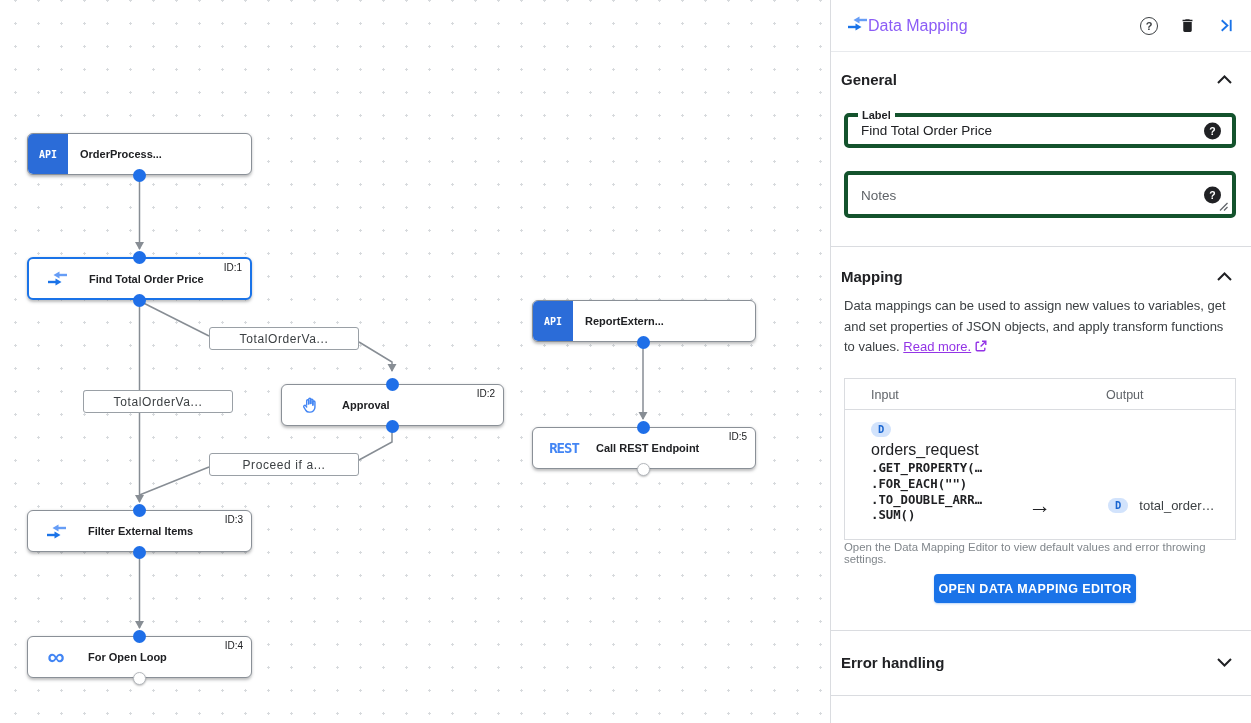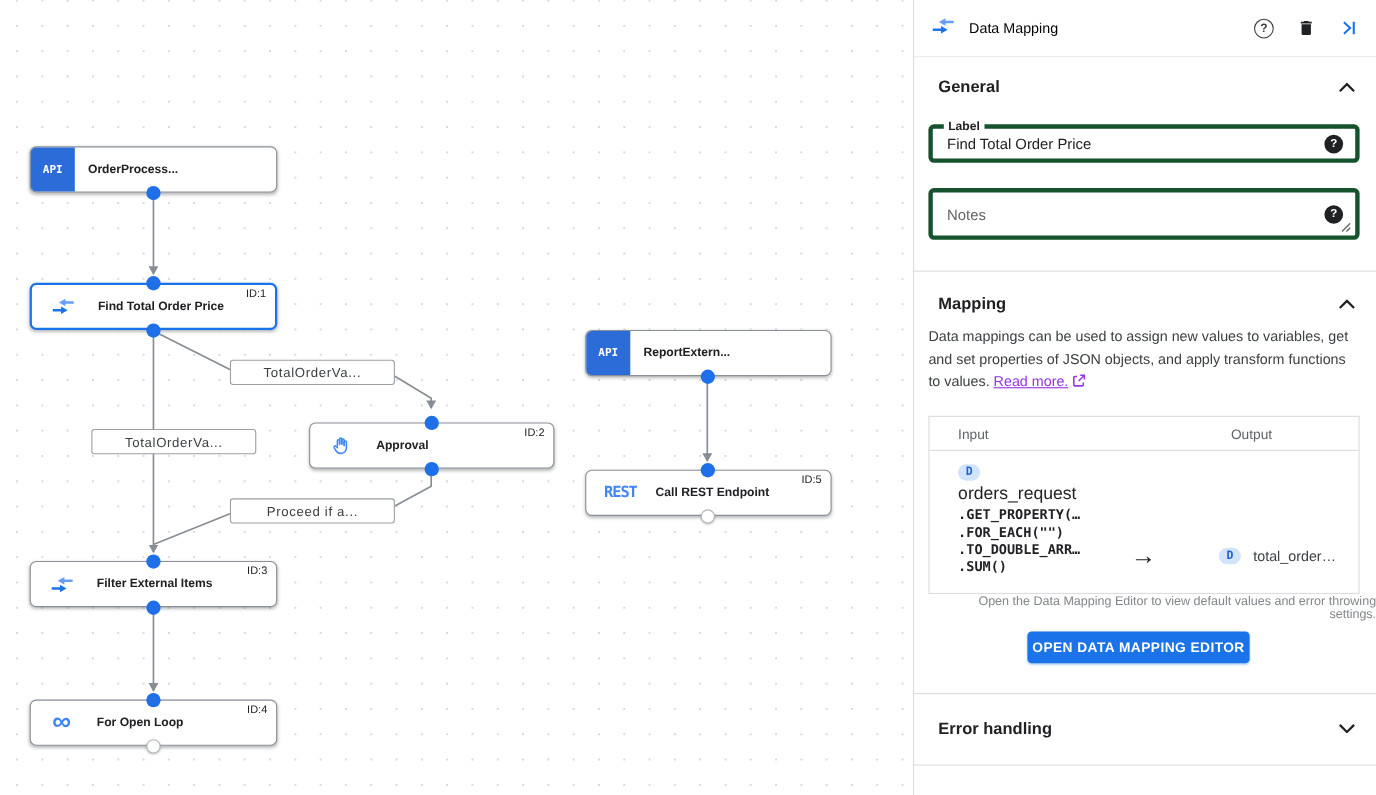--- a/index.html
+++ b/index.html
@@ -47,26 +47,26 @@
 
   .port { position:absolute; width:13px; height:13px; border-radius:50%; z-index:4; }
   .port.blue { background:#1f6fe8; }
   .port.hollow { background:#fff; border:1.5px solid #b4b8bd; box-shadow:0 1px 2px rgba(0,0,0,.25); }
 
   
   .panel { position:absolute; left:830px; top:0; width:421px; height:723px; background:#fff;
     border-left:1px solid #dadce0; }
   .p-header { position:absolute; left:0; top:0; right:0; height:52px; display:flex; align-items:center;
     padding:0 17px 0 16px; border-bottom:1px solid #e8eaed; }
-  .p-title { margin-left:13px; font-size:13px; color:#000000; flex:1; }
+  .p-title { font-size:16px; color:#8b5cf6; flex:1; }
   .hd-btn { margin-left:21px; display:flex; align-items:center; justify-content:center; cursor:pointer; }
   .help-outline { width:18px; height:18px; border:1.6px solid #3c4043; border-radius:50%;
     display:flex; align-items:center; justify-content:center; font-size:11px; font-weight:700; color:#3c4043; }
 
-  .sec-head { position:absolute; left:22px; right:19px; height:24px; display:flex;
+  .sec-head { position:absolute; left:10px; right:19px; height:24px; display:flex;
     align-items:center; justify-content:space-between; cursor:pointer; }
   .sec-title { font-size:15px; font-weight:700; color:#202124; }
   .h-general { top:67px; } .h-mapping { top:264px; } .h-error { top:650px; }
 
   .divider { position:absolute; left:0; right:0; height:1px; background:#dadce0; }
   .dv-1 { top:246px; } .dv-2 { top:630px; } .dv-3 { top:695px; }
 
   .field { position:absolute; left:13px; right:15px; border:4px solid #14532d; border-radius:5px; background:#fff; }
   .f-label { top:113px; height:35px; }
   .f-notes { top:171px; height:47px; }
@@ -84,33 +84,33 @@
     font-size:10.5px; font-weight:700; }
   .resize-grip { position:absolute; right:4px; bottom:3px; }
 
   .map-desc { position:absolute; left:13px; right:15px; top:296px; font-size:13px; line-height:20.5px; color:#3c4043; }
   .read-more { color:#9334e6; text-decoration:underline; cursor:pointer; }
   .ext-ic { display:inline-block; vertical-align:-1px; margin-left:4px; }
 
   .map-table { position:absolute; left:13px; right:15px; top:378px; height:162px; border:1px solid #dadce0; background:#fff; }
   .t-head { position:relative; height:31px; border-bottom:1px solid #dadce0; }
   .t-col { position:absolute; top:9px; font-size:12.5px; color:#5f6368; }
-  .t-col.in { left:26px; } .t-col.out { left:274px; }
+  .t-col.in { left:26px; } .t-col.out { left:261px; }
   .t-body { position:relative; height:129px; }
   .d-badge { display:inline-block; padding:1px 7px 2px; background:#d2e3fc; color:#1a66d0; border-radius:9px;
     font-family:"DejaVu Sans Mono", monospace; font-size:10.5px; font-weight:700; }
   .tb-input { position:absolute; left:26px; top:9px; }
   .in-var { font-size:16px; color:#202124; margin:4px 0 2px; }
   .mono-line { font-family:"DejaVu Sans Mono", monospace; font-size:12.3px; font-weight:700;
     line-height:15.8px; color:#202124; white-space:pre; }
   .tb-arrow { position:absolute; left:183px; top:82px; font-size:23px; color:#202124; }
   .tb-output { position:absolute; left:263px; top:88px; display:flex; align-items:center; gap:11px;
     font-size:13px; color:#3c4043; }
 
-  .map-hint { position:absolute; left:13px; right:0; top:541px; font-size:11.4px; color:#80868b;text-align:right; }
+  .map-hint { position:absolute; left:13px; right:22px; top:541px; font-size:11.4px; color:#80868b; }
   .map-btn { position:absolute; left:103px; top:574px; width:202px; height:29px; background:#1a73e8;
     border:none; border-radius:4px; color:#fff; font-family:"Liberation Sans",sans-serif;
     font-size:12.5px; font-weight:700; letter-spacing:.4px; cursor:pointer;
     display:flex; align-items:center; justify-content:center; box-shadow:0 1px 2px rgba(26,115,232,.3); }
 </style>
 </head>
 <body>
 
 <div class="app">
 

